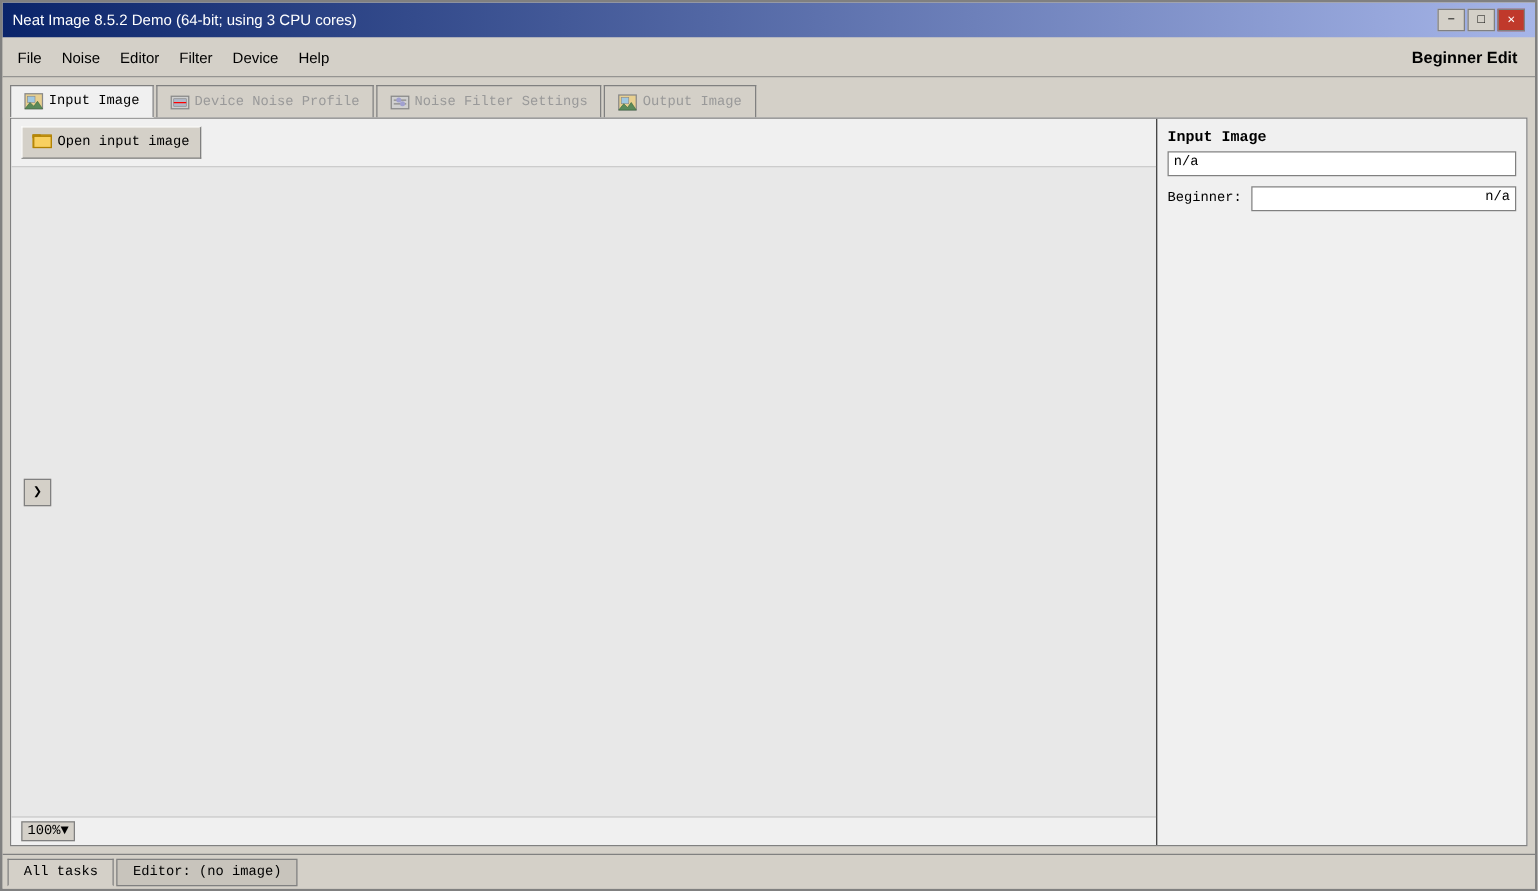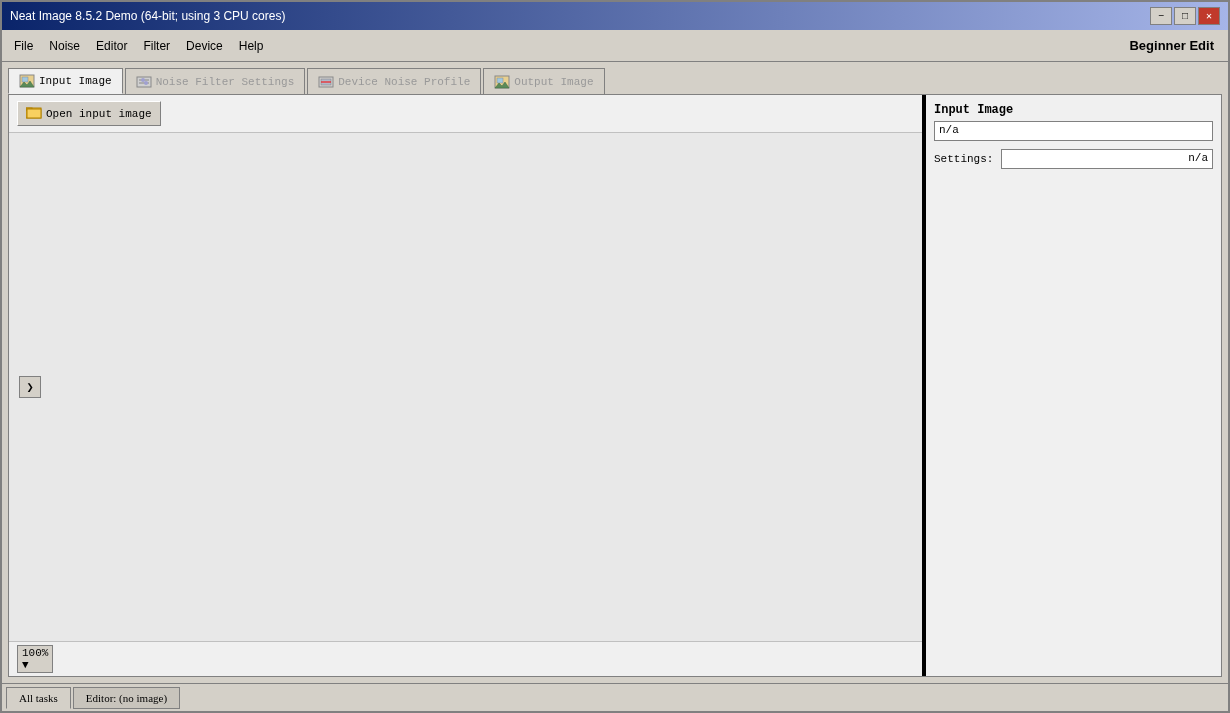--- a/index.html
+++ b/index.html
@@ -136,21 +136,21 @@
       border: 1px solid #808080;
       margin: 0 6px 6px 6px;
       overflow: hidden;
     }
 
     
     #image-area {
       flex: 1;
       display: flex;
       flex-direction: column;
-      border-right: 4px solid #000000;
+      border-right: 1px solid #000000;
       overflow: hidden;
     }
 
     #toolbar {
       padding: 6px 8px;
       background: #f0f0f0;
       border-bottom: 1px solid #c0c0c0;
       flex-shrink: 0;
     }
 
@@ -202,21 +202,20 @@
     }
     .zoom-btn {
       display: inline-flex;
       align-items: flex-start;
       padding: 1px 4px;
       background: #d4d0c8;
       border: 1px solid #808080;
       font-family: 'Courier New', Courier, monospace;
       font-size: 11px;
       cursor: pointer;
-      flex-direction: column;
     }
 
     
     #right-panel {
       width: 295px;
       background: #f0f0f0;
       display: flex;
       flex-direction: column;
       flex-shrink: 0;
       padding: 8px;
@@ -268,21 +267,21 @@
       display: flex;
       align-items: center;
       flex-shrink: 0;
       padding: 0 4px;
       gap: 2px;
     }
     .status-tab {
       padding: 2px 12px;
       border: 1px solid #808080;
       background: #c8c4bc;
-      font-family: Liberation Serif, serif;
+      font-family: Liberation Mono, monospace;
       font-size: 11px;
       cursor: pointer;
       height: 22px;
       display: flex;
       align-items: center;
     }
     .status-tab.active {
       background: #d4d0c8;
       border-bottom-color: #d4d0c8;
     }
@@ -317,44 +316,44 @@
 
     <div class="tab active">
       <span class="tab-icon">
         <svg width="16" height="14" viewBox="0 0 16 14">
           <rect x="1" y="1" width="14" height="12" fill="#e8d090" stroke="#888" stroke-width="1"></rect>
           <rect x="3" y="3" width="6" height="5" fill="#a0c8e0" stroke="#888" stroke-width="0.5"></rect>
           <polygon points="1,13 5,8 8,11 11,7 15,13" fill="#5a8a5a" stroke="#3a6a3a" stroke-width="0.5"></polygon>
         </svg>
       </span>
       <span>Input Image</span>
+    </div>
+
+    <div class="tab disabled">
+      <span class="tab-icon">
+        <svg width="16" height="14" viewBox="0 0 16 14">
+          <rect x="1" y="2" width="14" height="10" fill="#d0d0d0" stroke="#888" stroke-width="1"></rect>
+          <rect x="3" y="4" width="10" height="6" fill="#b0b8c8" stroke="#808080" stroke-width="0.5"></rect>
+          <line x1="3" y1="7" x2="13" y2="7" stroke="#f00" stroke-width="1"></line>
+        </svg>
+      </span>
+      <span>Device Noise Profile</span>
     </div>
 
     <div class="tab disabled">
       <span class="tab-icon">
         <svg width="16" height="14" viewBox="0 0 16 14">
           <rect x="1" y="2" width="14" height="10" fill="#d0d0d0" stroke="#888" stroke-width="1"></rect>
           <line x1="3" y1="5" x2="13" y2="5" stroke="#888" stroke-width="1"></line>
           <line x1="3" y1="8" x2="13" y2="8" stroke="#888" stroke-width="1"></line>
           <circle cx="7" cy="5" r="2" fill="#a0a0d0"></circle>
           <circle cx="10" cy="8" r="2" fill="#a0a0d0"></circle>
         </svg>
       </span>
       <span>Noise Filter Settings</span>
-    </div>
-
-    <div class="tab disabled">
-      <span class="tab-icon">
-        <svg width="16" height="14" viewBox="0 0 16 14">
-          <rect x="1" y="2" width="14" height="10" fill="#d0d0d0" stroke="#888" stroke-width="1"></rect>
-          <rect x="3" y="4" width="10" height="6" fill="#b0b8c8" stroke="#808080" stroke-width="0.5"></rect>
-          <line x1="3" y1="7" x2="13" y2="7" stroke="#f00" stroke-width="1"></line>
-        </svg>
-      </span>
-      <span>Device Noise Profile</span>
     </div>
 
     <div class="tab disabled">
       <span class="tab-icon">
         <svg width="16" height="14" viewBox="0 0 16 14">
           <rect x="1" y="1" width="14" height="12" fill="#e8d090" stroke="#888" stroke-width="1"></rect>
           <rect x="3" y="3" width="6" height="5" fill="#a0c8e0" stroke="#888" stroke-width="0.5"></rect>
           <polygon points="1,13 5,8 8,11 11,7 15,13" fill="#5a8a5a" stroke="#3a6a3a" stroke-width="0.5"></polygon>
         </svg>
       </span>
@@ -391,21 +390,21 @@
         </button>
       </div>
 
     </div>
 
     <div id="right-panel">
       <div id="input-image-label">Input Image</div>
       <div id="input-image-value">n/a</div>
 
       <div id="bitdepth-row">
-        <span id="bitdepth-label">Settings:</span>
+        <span id="bitdepth-label">Beginner:</span>
         <div id="bitdepth-value">n/a</div>
       </div>
     </div>
 
   </div>
 
 </div>
 
 <div id="status-bar">
   <div class="status-tab active">

